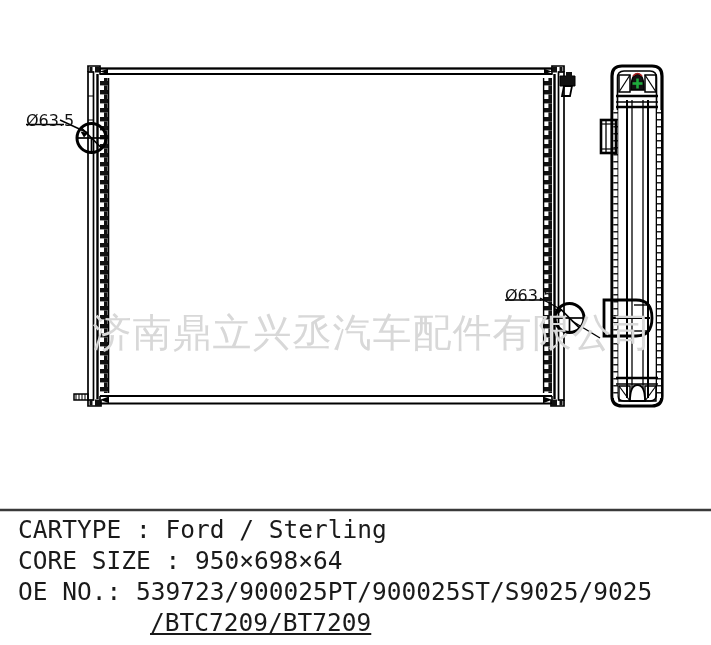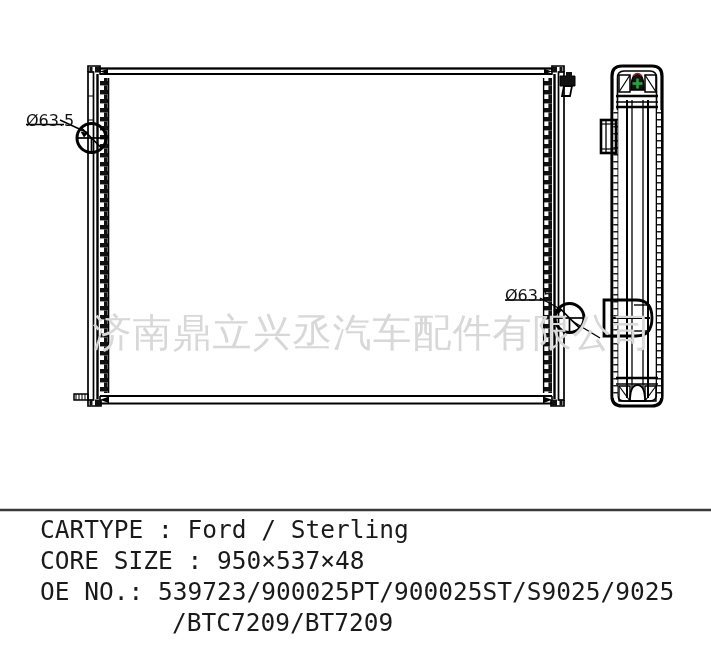--- a/index.html
+++ b/index.html
@@ -57,24 +57,24 @@
     z-index: 3;
   }
   .spec-line {
     font-family: "DejaVu Sans Mono", monospace;
     font-size: 24.5px;
     color: #1a1a1a;
     white-space: pre;
     line-height: 31px;
     padding-left: 18px;
     letter-spacing: 0px;
-    margin-left: 22px;
   }
   .spec-line.indent {
     padding-left: 150px;
+    text-decoration: underline;
   }
 
   .dim-label {
     position: absolute;
     font-family: "DejaVu Sans", sans-serif;
     font-size: 16px;
     color: #111111;
     white-space: nowrap;
     z-index: 4;
   }
@@ -288,18 +288,18 @@
       <line x1="0" y1="510" x2="711" y2="510" stroke="#3a3a3a" stroke-width="2.4"></line>
     </g>
   </svg>
 
   <div class="dim-label" id="dim-label-upper-left">Ø63.5</div>
 
   <div class="dim-label" id="dim-label-lower-right">Ø63.5</div>
 
   <div class="spec-block">
     <div class="spec-line">CARTYPE : Ford / Sterling</div>
-    <div class="spec-line">CORE SIZE : 950×537×48</div>
+    <div class="spec-line">CORE SIZE : 950×698×64</div>
     <div class="spec-line">OE NO.: 539723/900025PT/900025ST/S9025/9025</div>
     <div class="spec-line indent">/BTC7209/BT7209</div>
   </div>
 
 </div>
 
 </body></html>

